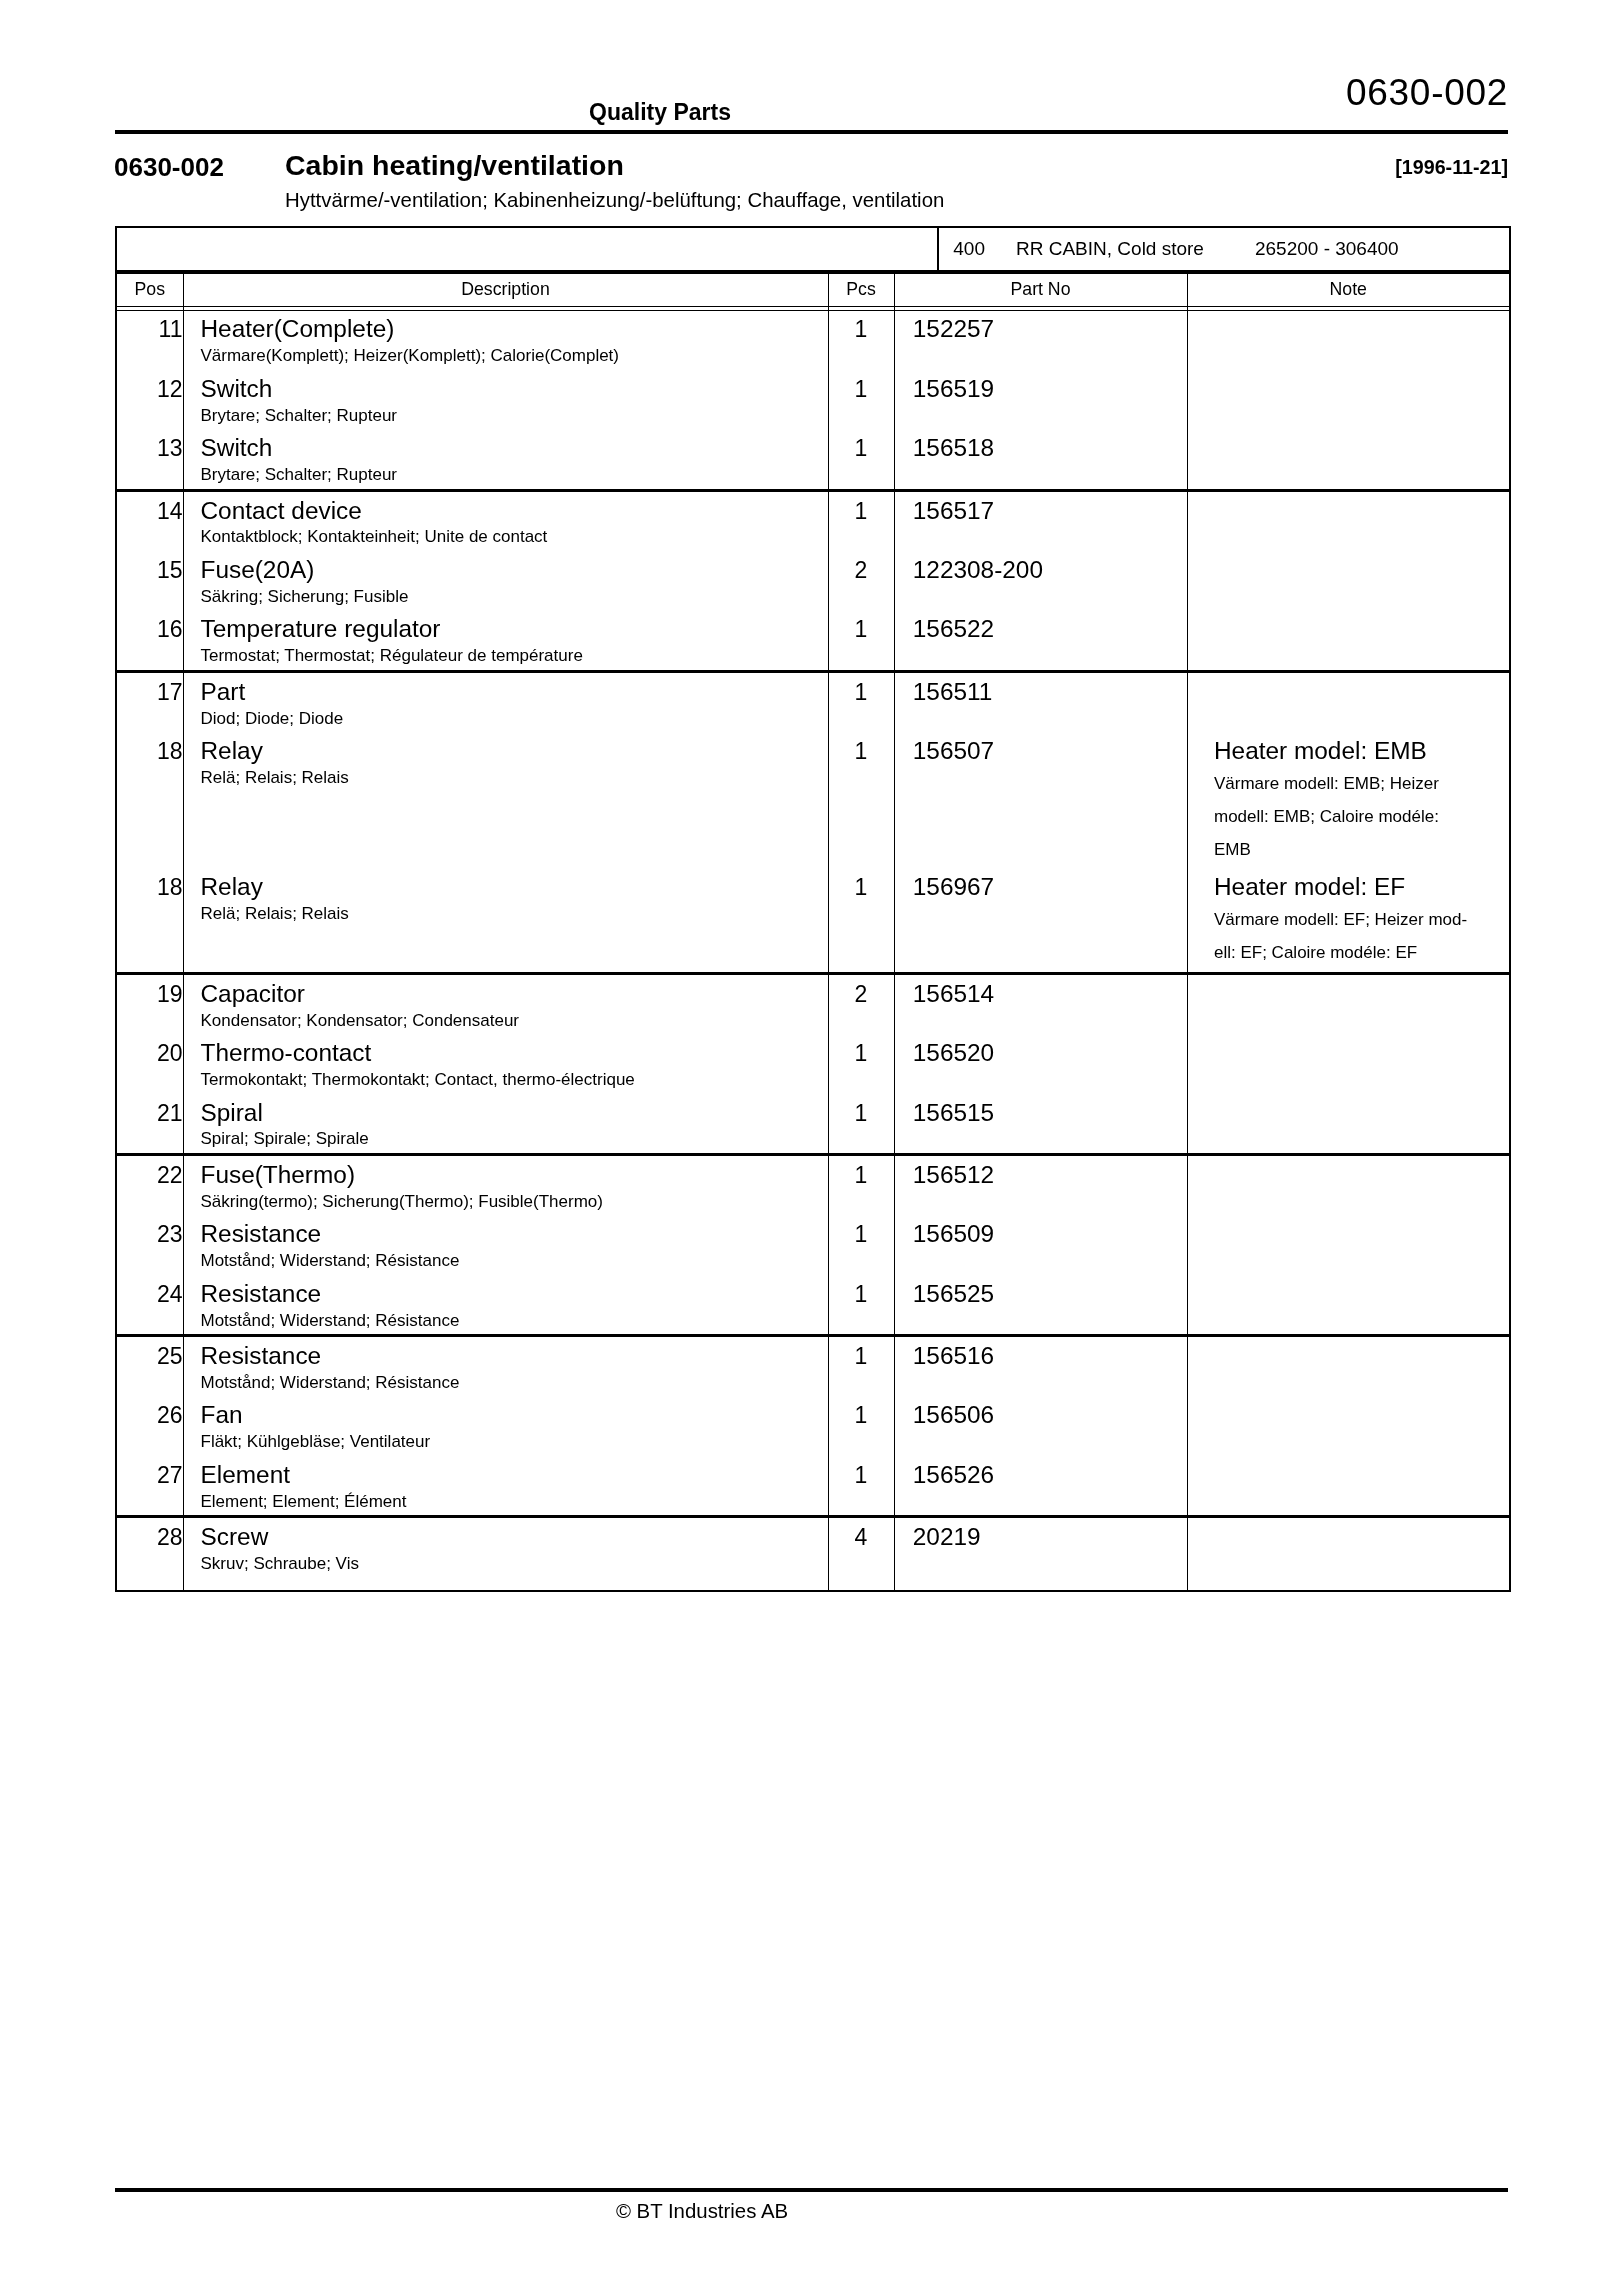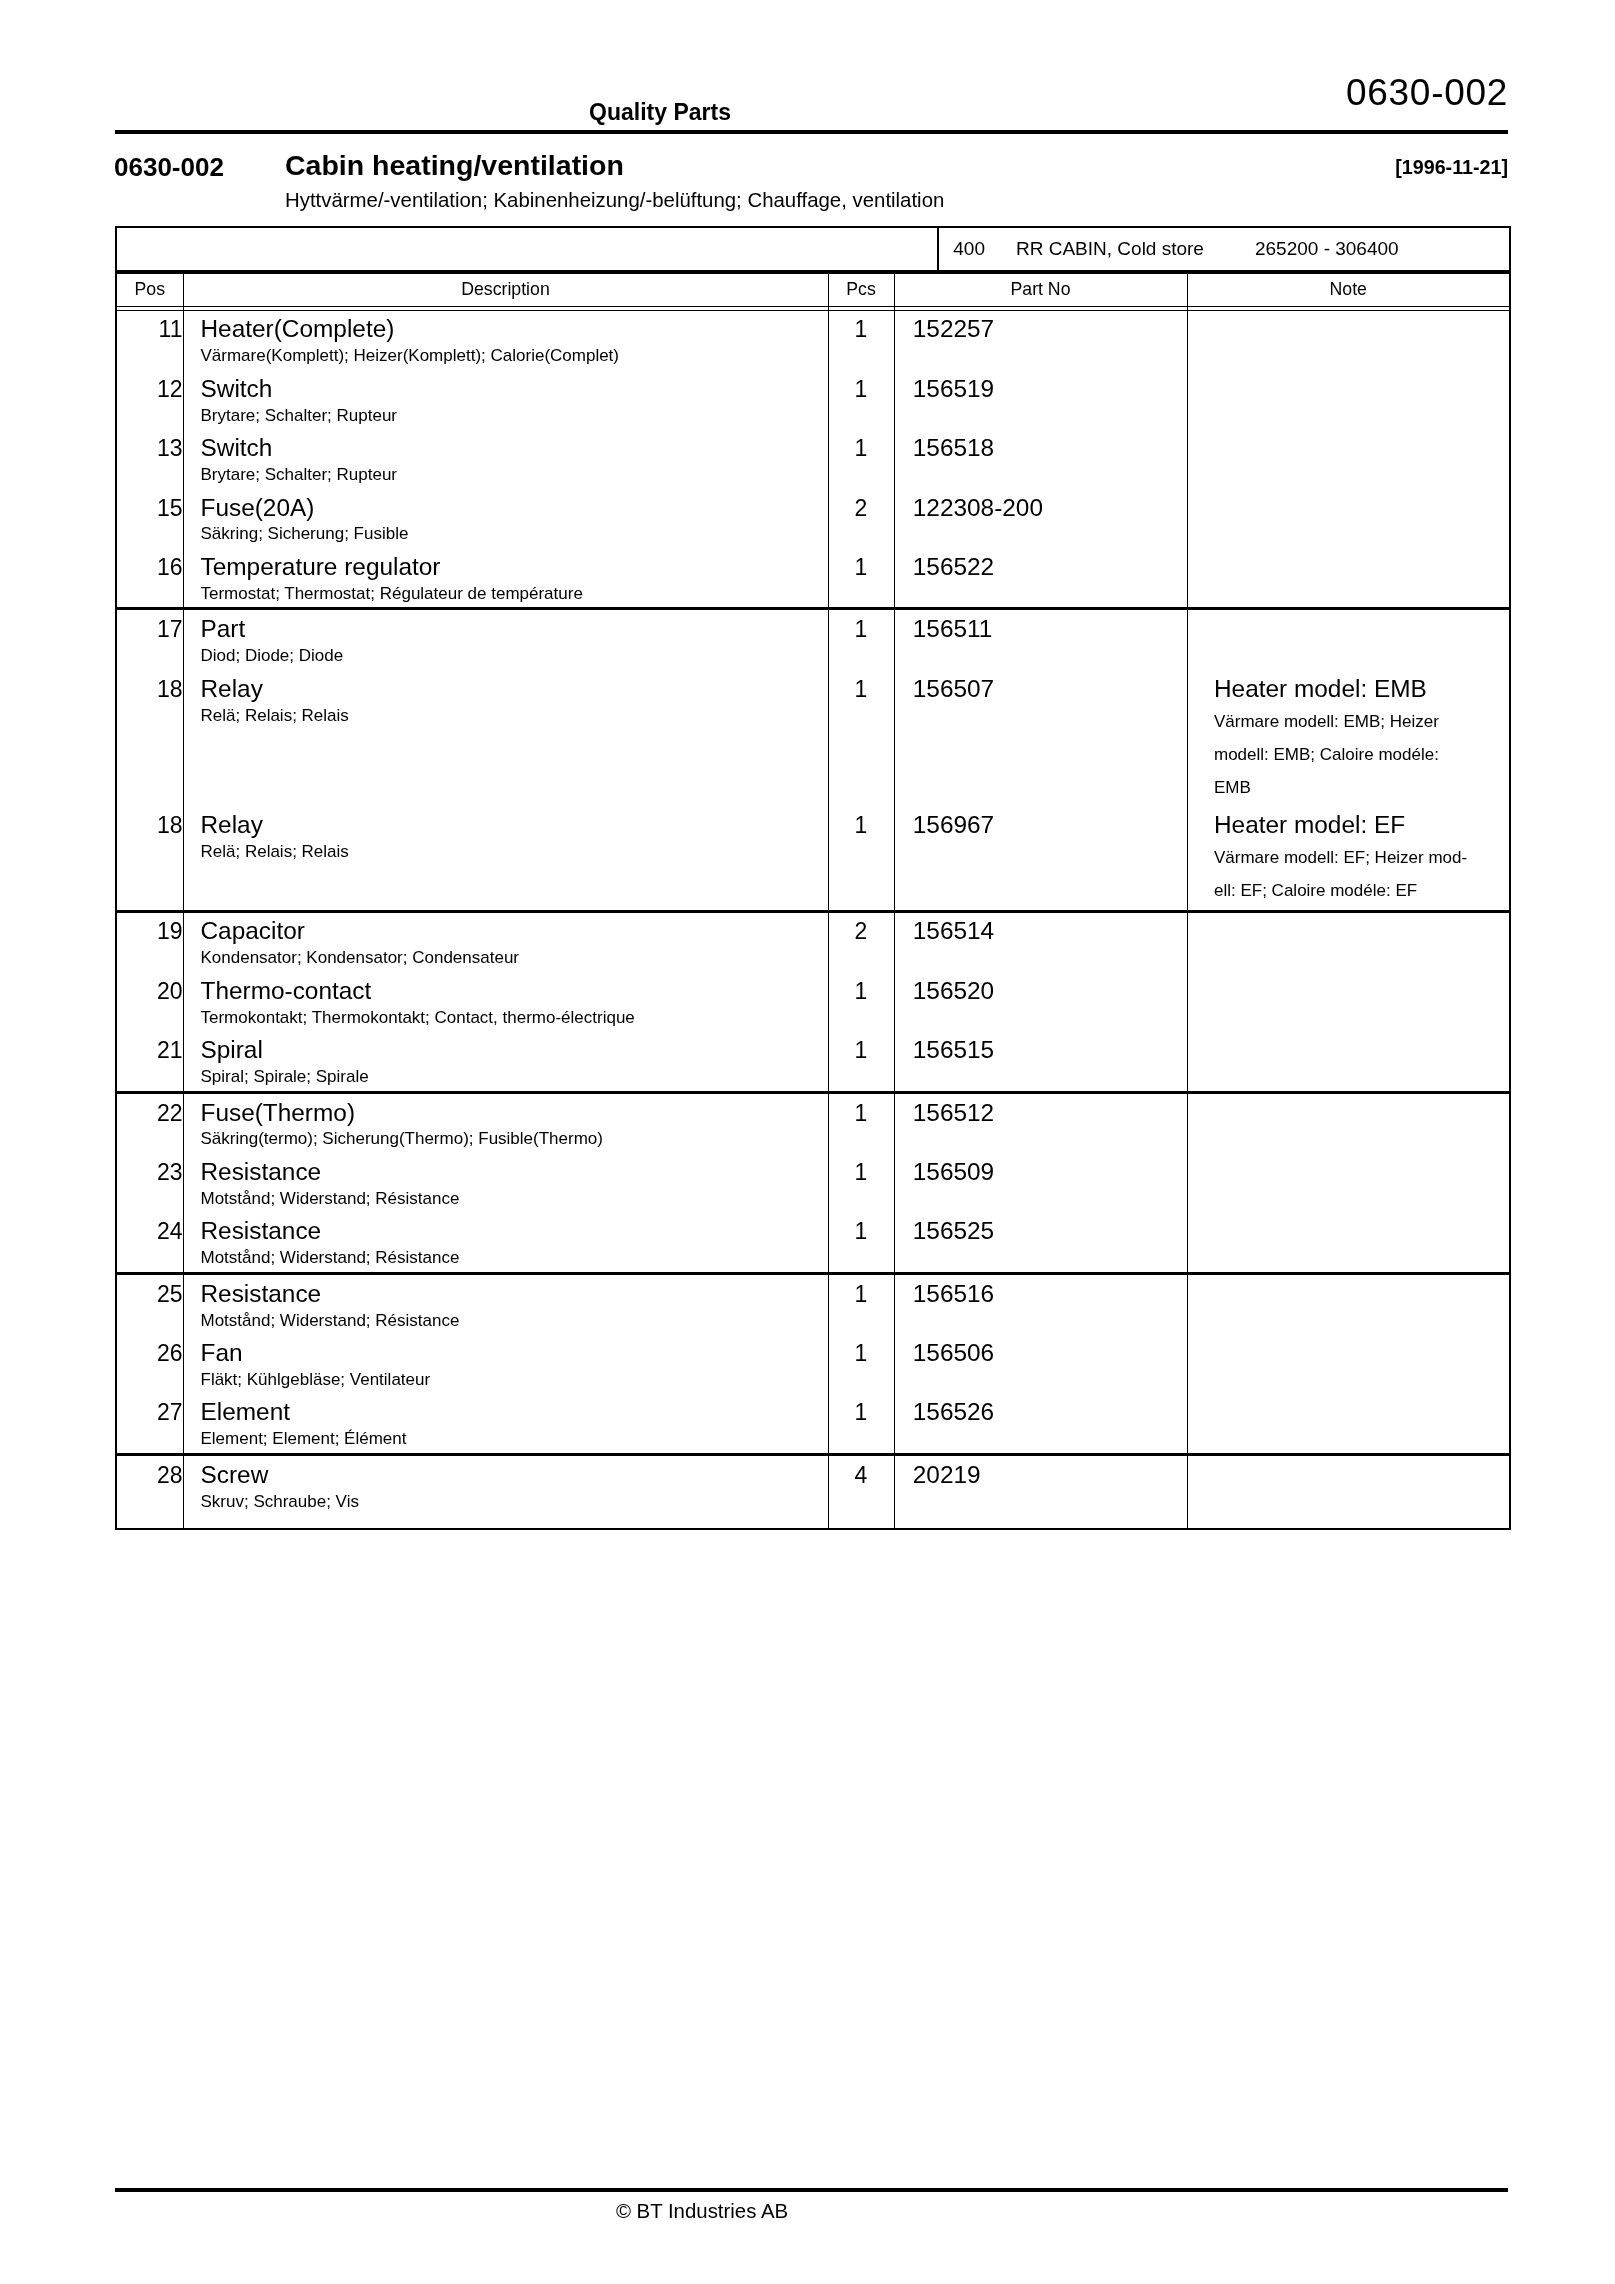--- a/index.html
+++ b/index.html
@@ -152,20 +152,33 @@
           <div class="d-sub">Brytare; Schalter; Rupteur</div>
         </td>
         <td class="c-pcs">1</td>
         <td class="c-part">156518</td>
         <td class="c-note">
           <div class="n-main"></div>
           <div class="n-sub"></div>
         </td>
       </tr>
 
+      <tr class="row group-start">
+        <td class="c-pos">14</td>
+        <td class="c-desc">
+          <div class="d-main">Contact device</div>
+          <div class="d-sub">Kontaktblock; Kontakteinheit; Unite de contact</div>
+        </td>
+        <td class="c-pcs">1</td>
+        <td class="c-part">156517</td>
+        <td class="c-note">
+          <div class="n-main"></div>
+          <div class="n-sub"></div>
+        </td>
+      </tr>
 
       <tr class="row">
         <td class="c-pos">15</td>
         <td class="c-desc">
           <div class="d-main">Fuse(20A)</div>
           <div class="d-sub">Säkring; Sicherung; Fusible</div>
         </td>
         <td class="c-pcs">2</td>
         <td class="c-part">122308-200</td>
         <td class="c-note">

